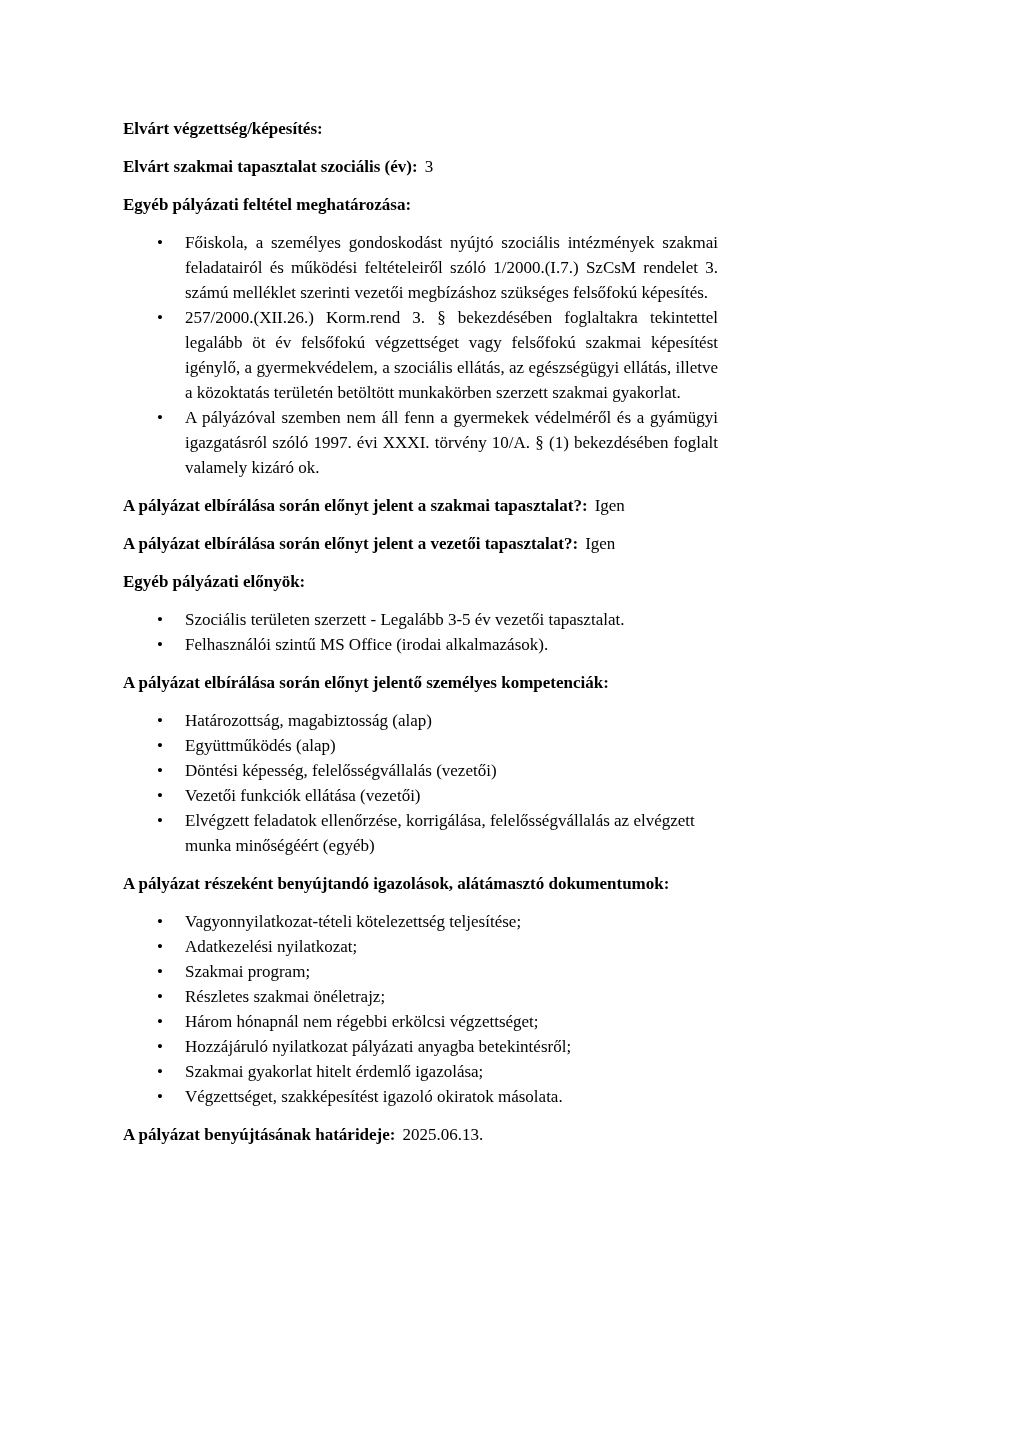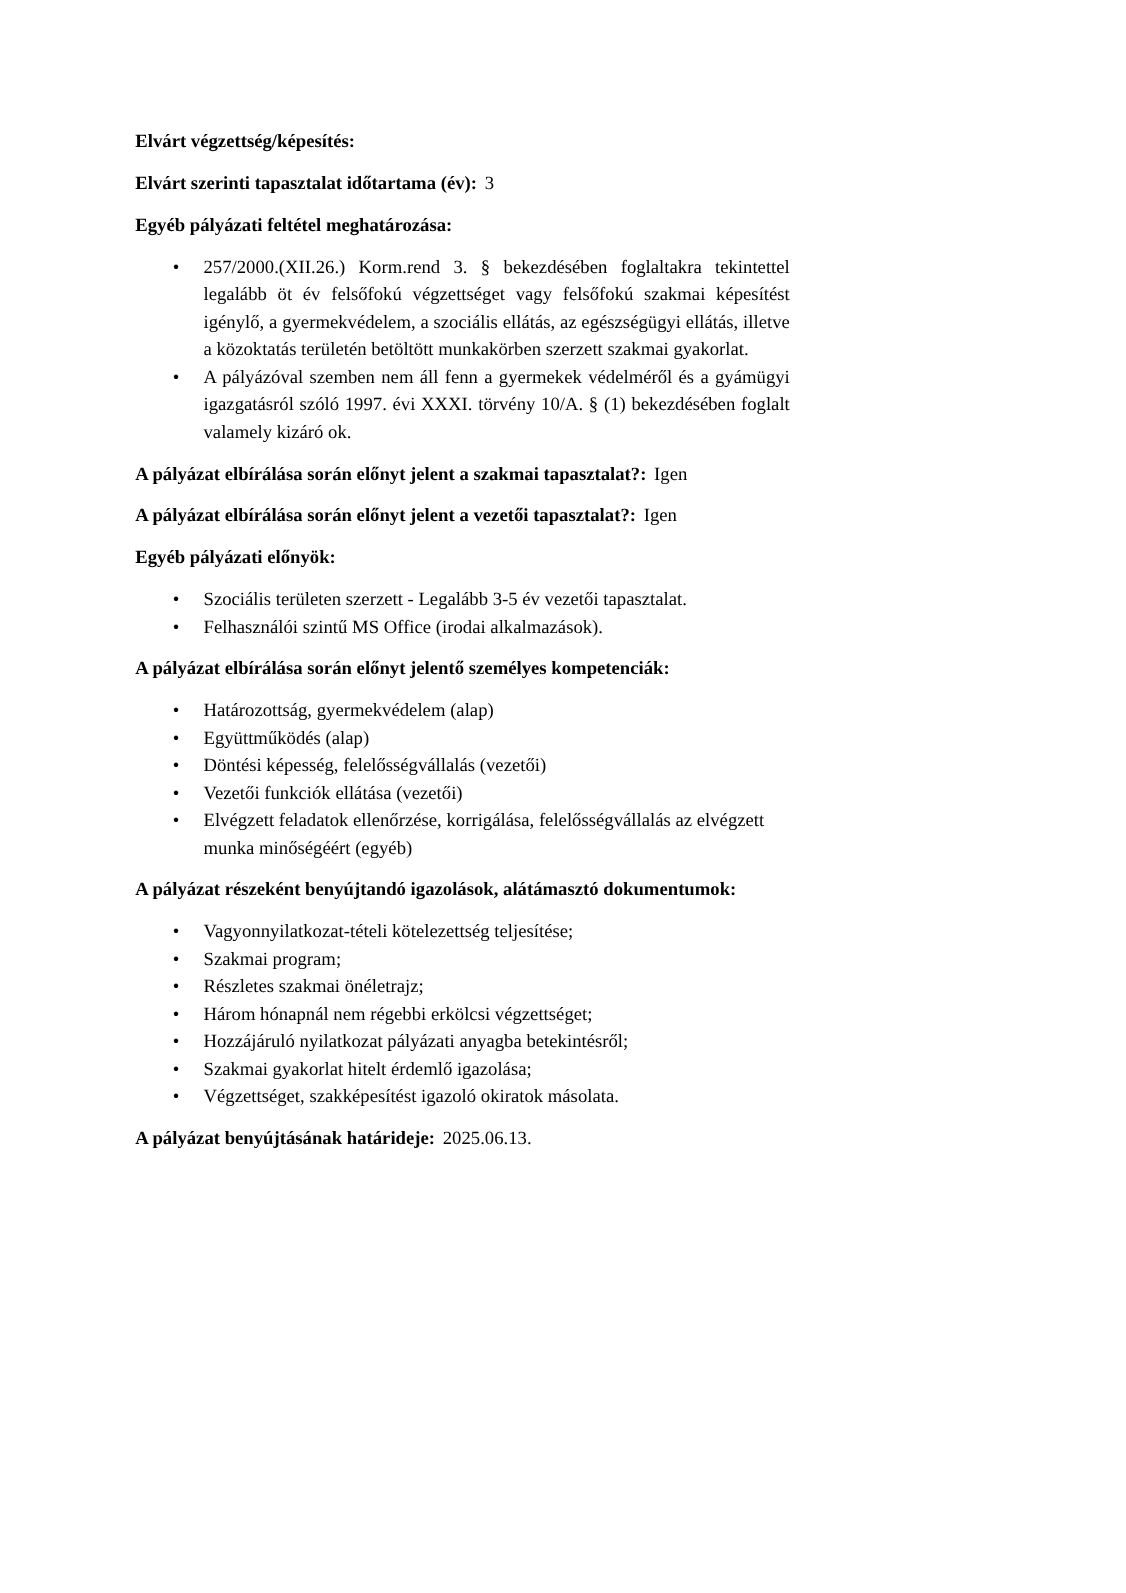--- a/index.html
+++ b/index.html
@@ -47,26 +47,27 @@
 </style>
 </head>
 <body>
 
 <div class="page">
 
   <p class="h">Elvárt végzettség/képesítés:</p>
 
 
   <p class="labelline">
-    <span class="lbl">Elvárt szerinti tapasztalat időtartama (év):</span><span class="val">3</span>
+    <span class="lbl">Elvárt szakmai tapasztalat szociális (év):</span><span class="val">3</span>
   </p>
 
   <p class="h">Egyéb pályázati feltétel meghatározása:</p>
 
   <ul class="blist justify">
+    <li>Főiskola, a személyes gondoskodást nyújtó szociális intézmények szakmai feladatairól és működési feltételeiről szóló 1/2000.(I.7.) SzCsM rendelet 3. számú melléklet szerinti vezetői megbízáshoz szükséges felsőfokú képesítés.</li>
     <li>257/2000.(XII.26.) Korm.rend 3. § bekezdésében foglaltakra tekintettel legalább öt év felsőfokú végzettséget vagy felsőfokú szakmai képesítést igénylő, a gyermekvédelem, a szociális ellátás, az egészségügyi ellátás, illetve a közoktatás területén betöltött munkakörben szerzett szakmai gyakorlat.</li>
     <li>A pályázóval szemben nem áll fenn a gyermekek védelméről és a gyámügyi igazgatásról szóló 1997. évi XXXI. törvény 10/A. § (1) bekezdésében foglalt valamely kizáró ok.</li>
   </ul>
 
 
   <p class="labelline">
     <span class="lbl">A pályázat elbírálása során előnyt jelent a szakmai tapasztalat?:</span><span class="val">Igen</span>
   </p>
 
   <p class="labelline">
@@ -76,31 +77,32 @@
   <p class="h">Egyéb pályázati előnyök:</p>
 
   <ul class="blist">
     <li>Szociális területen szerzett - Legalább 3-5 év vezetői tapasztalat.</li>
     <li>Felhasználói szintű MS Office (irodai alkalmazások).</li>
   </ul>
 
   <p class="h">A pályázat elbírálása során előnyt jelentő személyes kompetenciák:</p>
 
   <ul class="blist">
-    <li>Határozottság, gyermekvédelem (alap)</li>
+    <li>Határozottság, magabiztosság (alap)</li>
     <li>Együttműködés (alap)</li>
     <li>Döntési képesség, felelősségvállalás (vezetői)</li>
     <li>Vezetői funkciók ellátása (vezetői)</li>
     <li>Elvégzett feladatok ellenőrzése, korrigálása, felelősségvállalás az elvégzett munka minőségéért (egyéb)</li>
   </ul>
 
   <p class="h">A pályázat részeként benyújtandó igazolások, alátámasztó dokumentumok:</p>
 
   <ul class="blist">
     <li>Vagyonnyilatkozat-tételi kötelezettség teljesítése;</li>
+    <li>Adatkezelési nyilatkozat;</li>
     <li>Szakmai program;</li>
     <li>Részletes szakmai önéletrajz;</li>
     <li>Három hónapnál nem régebbi erkölcsi végzettséget;</li>
     <li>Hozzájáruló nyilatkozat pályázati anyagba betekintésről;</li>
     <li>Szakmai gyakorlat hitelt érdemlő igazolása;</li>
     <li>Végzettséget, szakképesítést igazoló okiratok másolata.</li>
   </ul>
 
   <p class="labelline deadline">
     <span class="lbl">A pályázat benyújtásának határideje:</span><span class="val">2025.06.13.</span>

